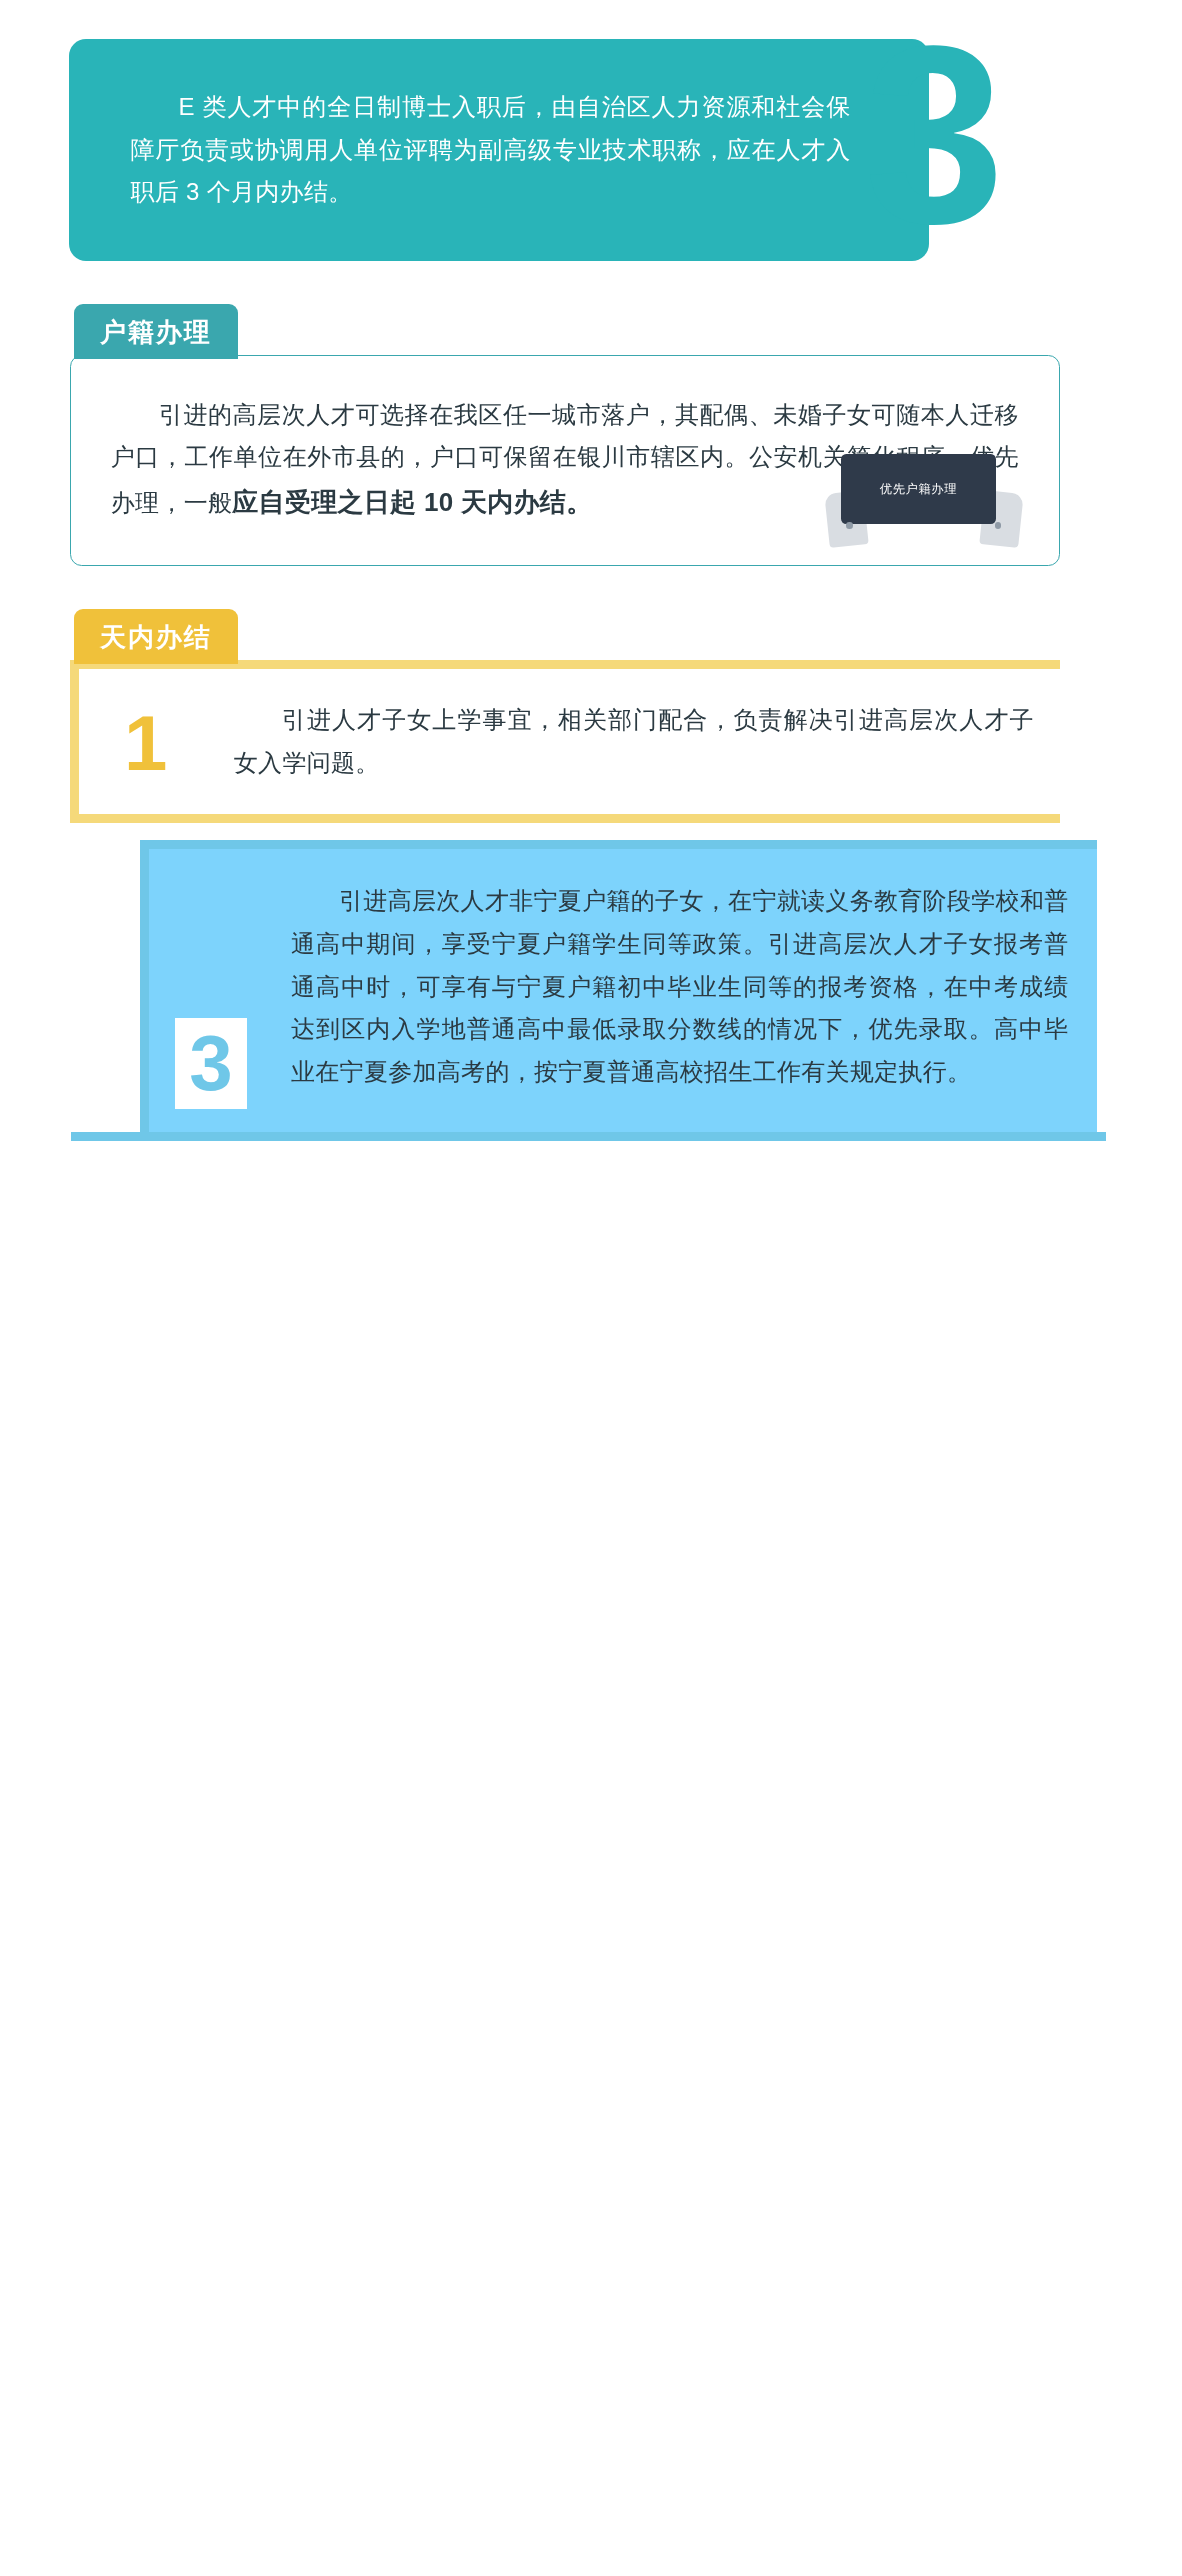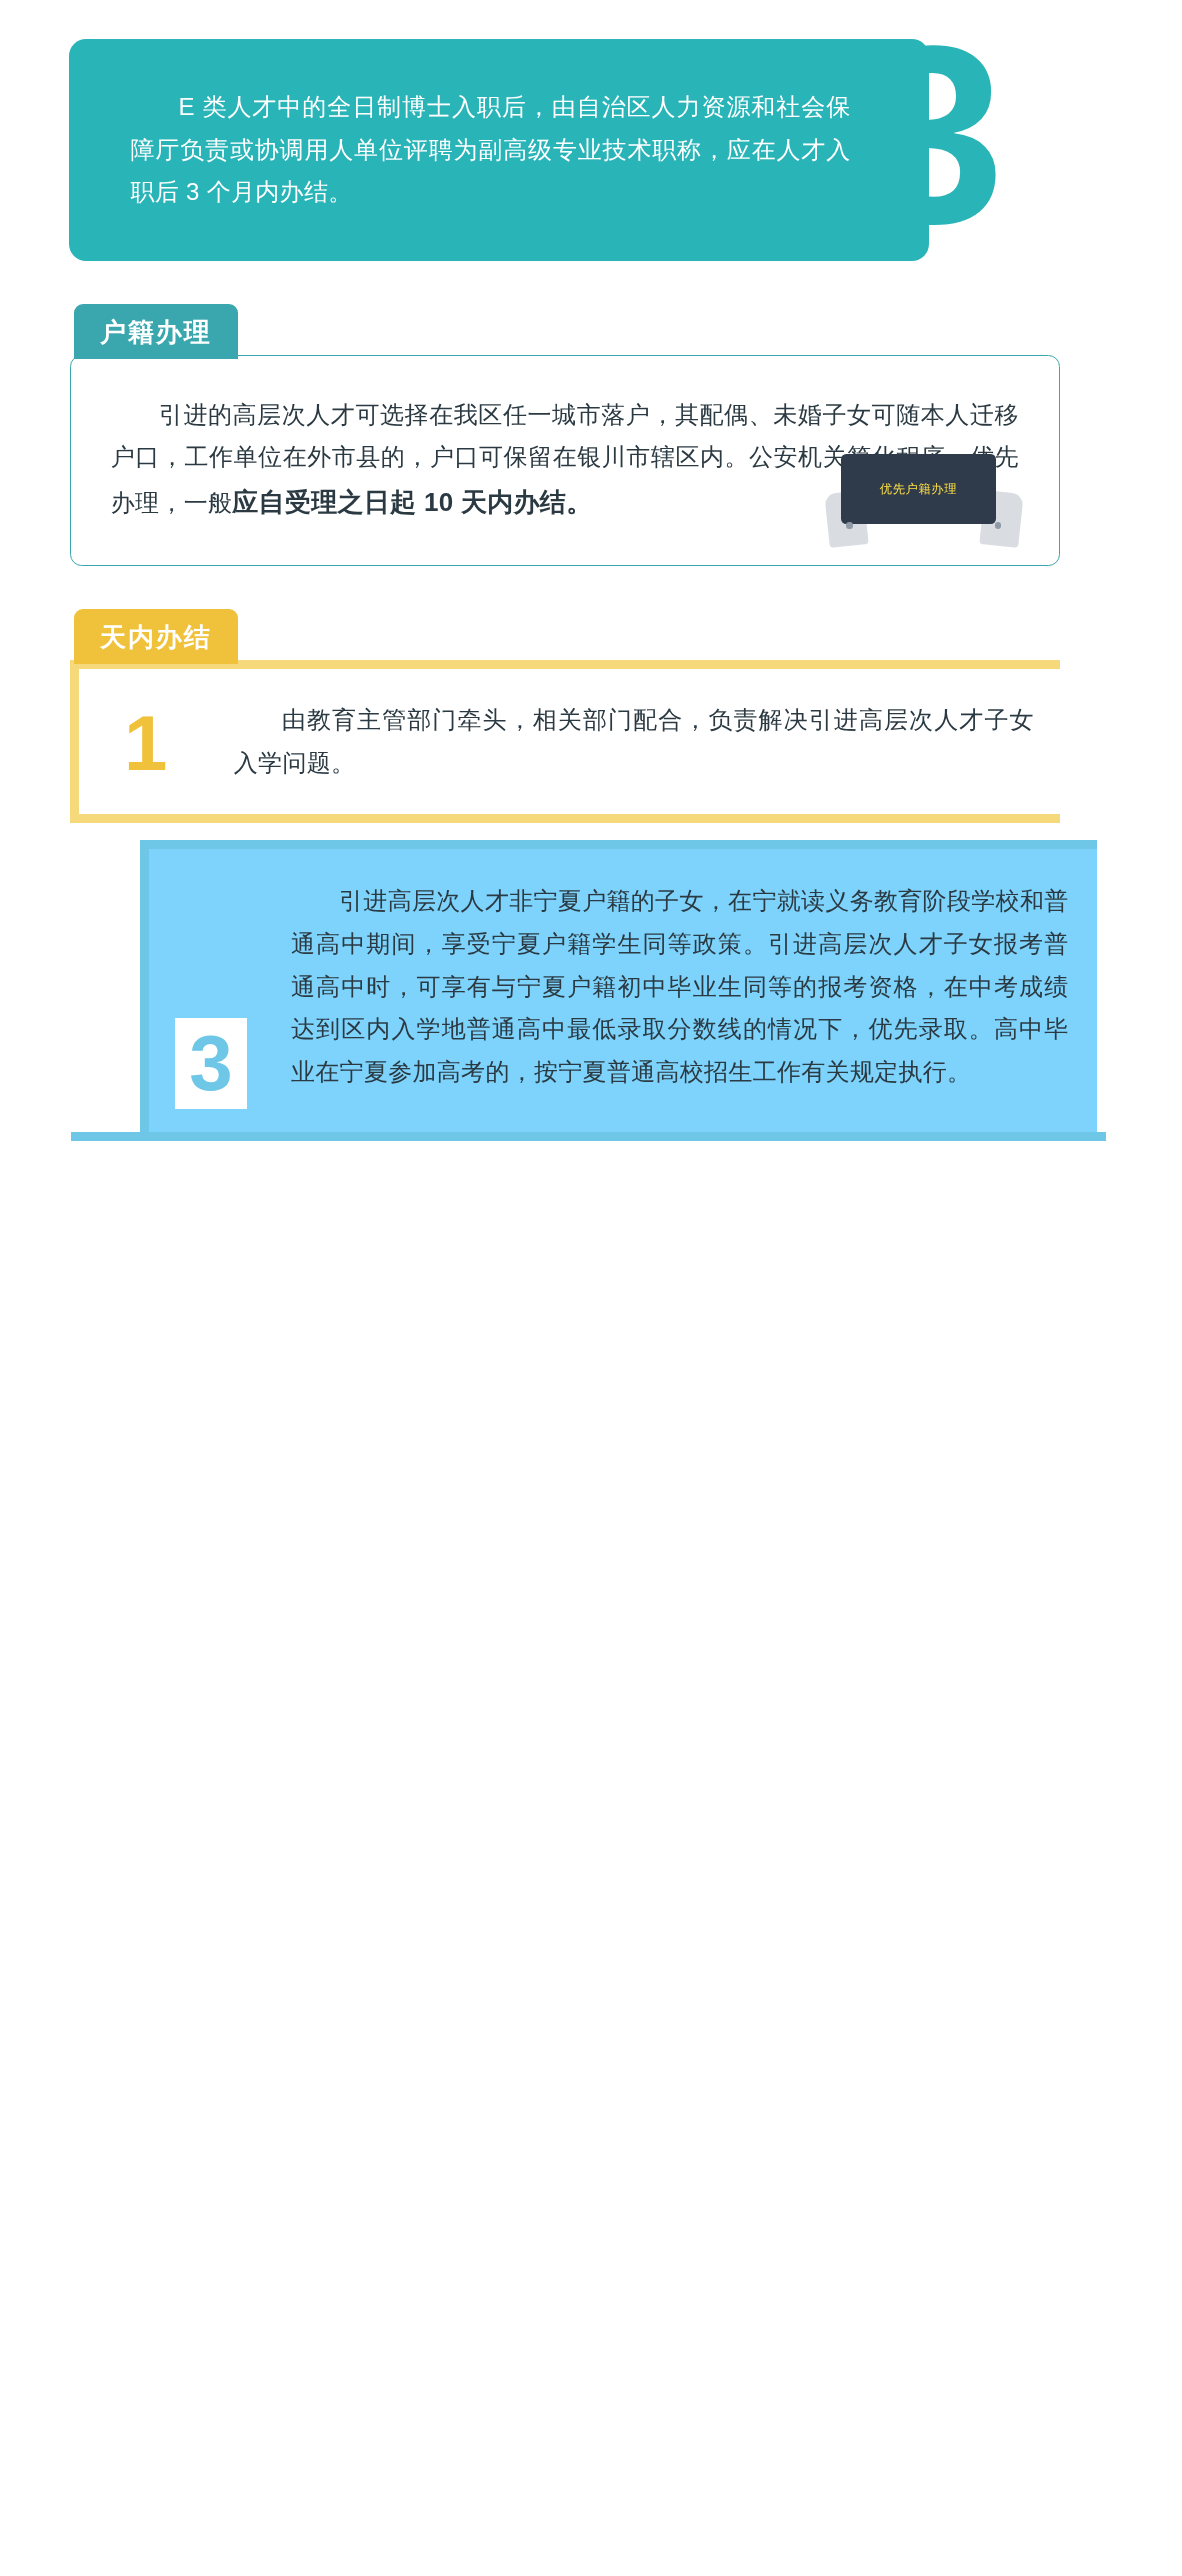--- a/index.html
+++ b/index.html
@@ -99,21 +99,21 @@
     bottom:19.4px;
     width:194px;
     height:97px;
   }
   .tablet .screen{
     position:absolute;
     left:14.2px;top:5.2px;
     width:155px;height:70px;
     background:#2f3a4a;
     border-radius:5.2px;
-    color:#fde047;
+    color:#ffffff;
     font-size:12.3px;
     display:flex;align-items:center;justify-content:center;
     letter-spacing:0.6px;
   }
   .tablet .hand-l,.tablet .hand-r{
     position:absolute;
     bottom:0;
     width:39px;height:54px;
     background:#d9dde2;
     border-radius:11.6px 11.6px 3.9px 3.9px;
@@ -235,21 +235,21 @@
         <div class="dot" style="right:19.4px;bottom:17px;"></div>
       </div>
     </div>
   </div>
 
   <div class="sec">
     <div class="tab yellow">天内办结</div>
 
     <div class="item item-1">
       <div class="badge badge-1">1</div>
-      <p>由教育主管部门牵头，相关部门配合，负责解决引进高层次人才子女入学问题。</p>
+      <p>引进人才子女上学事宜，相关部门配合，负责解决引进高层次人才子女入学问题。</p>
     </div>
 
 
     <div class="item item-3">
       <p>引进高层次人才非宁夏户籍的子女，在宁就读义务教育阶段学校和普通高中期间，享受宁夏户籍学生同等政策。引进高层次人才子女报考普通高中时，可享有与宁夏户籍初中毕业生同等的报考资格，在中考成绩达到区内入学地普通高中最低录取分数线的情况下，优先录取。高中毕业在宁夏参加高考的，按宁夏普通高校招生工作有关规定执行。</p>
       <div class="badge badge-3">3</div>
     </div>
   </div>
 
   <div class="spacer"></div>

